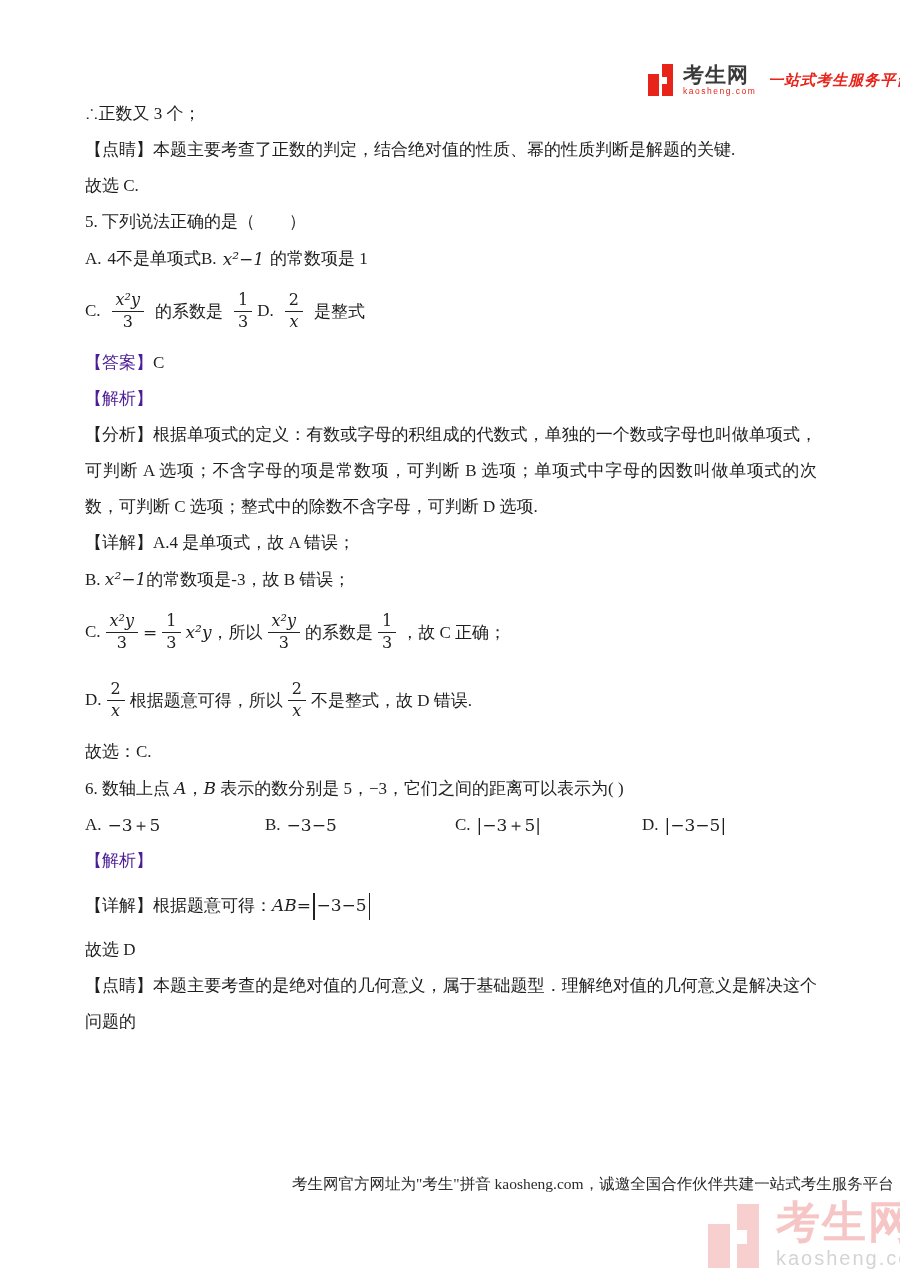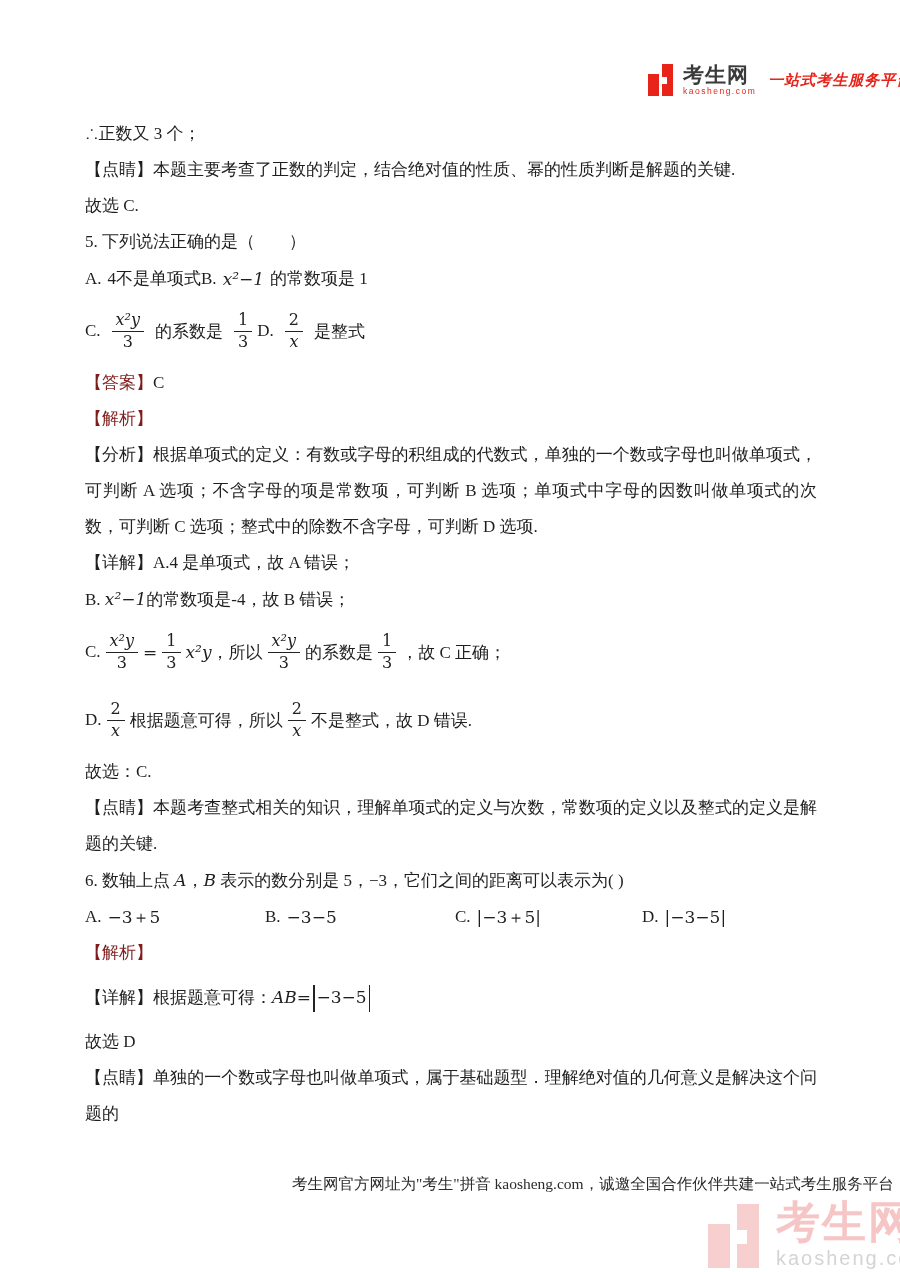--- a/index.html
+++ b/index.html
@@ -11,23 +11,23 @@
   .logo-mark { position:relative; width:27px; height:32px; flex:0 0 auto; }
   .logo-mark .bar-l { position:absolute; left:0; top:10px; width:11px; height:22px; background:var(--brand-red); }
   .logo-mark .bar-r { position:absolute; left:14px; top:0; width:11px; height:32px; background:var(--brand-red); }
   .logo-mark .notch { position:absolute; left:14px; top:13px; width:5px; height:7px; background:#fff; }
   .logo-text { display:flex; flex-direction:column; line-height:1; }
   .logo-brand { font-family:"Liberation Sans","DejaVu Sans",sans-serif; font-weight:bold; font-size:21px; color:#3a3a3a; letter-spacing:1px; }
   .logo-domain { font-family:"Liberation Sans","DejaVu Sans",sans-serif; font-size:8.5px; color:var(--brand-red); letter-spacing:1.5px; margin-top:2px; }
   .logo-tagline { font-family:"Liberation Sans","DejaVu Sans",sans-serif; font-size:15px; font-weight:bold; color:var(--brand-red); font-style:italic; letter-spacing:1px; margin-left:4px; white-space:nowrap; }
 
   
-  .content { position:absolute; left:85px; top:116px; width:732px; font-size:17px; }
+  .content { position:absolute; left:85px; top:96px; width:732px; font-size:17px; }
   .content p { line-height:36px; text-align:justify; }
-  .mark-blue { color:#7f1d1d; }
+  .mark-blue { color:#4c1d95; }
   .math { font-family:"DejaVu Serif","Liberation Serif",serif; font-style:italic; }
   .mnum { font-family:"DejaVu Serif","Liberation Serif",serif; font-style:normal; }
 
   .opt-grid-2 { display:grid; grid-template-columns:370px auto; align-items:center; }
   .opt-grid-4 { display:grid; grid-template-columns:180px 190px 187px auto; align-items:center; line-height:36px; }
   .row-plain { height:37px; display:flex; align-items:center; }
   .row-tall { height:68px; display:flex; align-items:center; }
   .opt-cell { display:flex; align-items:center; gap:6px; }
 
   .frac { display:inline-flex; flex-direction:column; align-items:center; vertical-align:middle; margin:0 5px; font-size:16px; line-height:1.15; font-family:"DejaVu Serif","Liberation Serif",serif; }
@@ -109,21 +109,21 @@
           </span>
         <span>是整式</span>
       </span>
     </div>
 
     <p><span class="mark-blue">【答案】</span><span>C</span></p>
     <p><span class="mark-blue">【解析】</span></p>
     <p>【分析】根据单项式的定义：有数或字母的积组成的代数式，单独的一个数或字母也叫做单项式，可判断 A 选项；不含字母的项是常数项，可判断 B 选项；单项式中字母的因数叫做单项式的次数，可判断 C 选项；整式中的除数不含字母，可判断 D 选项.</p>
     <p>【详解】A.4 是单项式，故 A 错误；</p>
 
-    <p><span>B.</span> <span class="math">x²−1</span><span>的常数项是-4，故 B 错误；</span></p>
+    <p><span>B.</span> <span class="math">x²−1</span><span>的常数项是-3，故 B 错误；</span></p>
 
     <div class="row-tall">
       <span>C.</span>
       <span class="frac">
           <span class="num it">x²y</span>
           <span class="den">3</span>
         </span>
       <span class="mnum">=</span>
       <span class="frac">
           <span class="num">1</span>
@@ -151,21 +151,20 @@
         </span>
       <span>根据题意可得，所以</span>
       <span class="frac">
           <span class="num">2</span>
           <span class="den it">x</span>
         </span>
       <span>不是整式，故 D 错误.</span>
     </div>
 
     <p>故选：C.</p>
-    <p>【点睛】本题考查整式相关的知识，理解单项式的定义与次数，常数项的定义以及整式的定义是解题的关键.</p>
 
     <p><span>6. 数轴上点</span> <span class="math">A</span><span>，</span><span class="math">B</span> <span>表示的数分别是 5，−3，它们之间的距离可以表示为( )</span></p>
 
     <div class="opt-grid-4">
       <span class="opt-cell">
           <span>A.</span>
           <span class="mnum">−3＋5</span>
         </span>
       <span class="opt-cell">
           <span>B.</span>
@@ -179,21 +178,21 @@
           <span>D.</span>
           <span class="mnum">|−3−5|</span>
         </span>
     </div>
 
     <p><span class="mark-blue">【解析】</span></p>
 
     <p style="line-height:52px;"><span>【详解】根据题意可得：</span><span class="math">AB</span><span class="mnum">=</span><span class="absbar"></span><span class="mnum">−3−5</span><span class="absbar"></span></p>
 
     <p>故选 D</p>
-    <p>【点睛】单独的一个数或字母也叫做单项式，属于基础题型．理解绝对值的几何意义是解决这个问题的</p>
+    <p>【点睛】本题主要考查的是绝对值的几何意义，属于基础题型．理解绝对值的几何意义是解决这个问题的</p>
 
   </div>
 
   <div class="footer-line">考生网官方网址为"考生"拼音 kaosheng.com，诚邀全国合作伙伴共建一站式考生服务平台</div>
 
   <div class="watermark">
     <div class="wm-mark">
       <div class="bar-l"></div>
         <div class="bar-r"></div>
         <div class="notch"></div>

